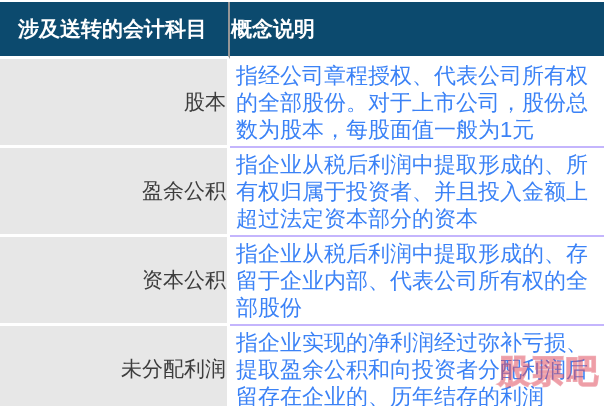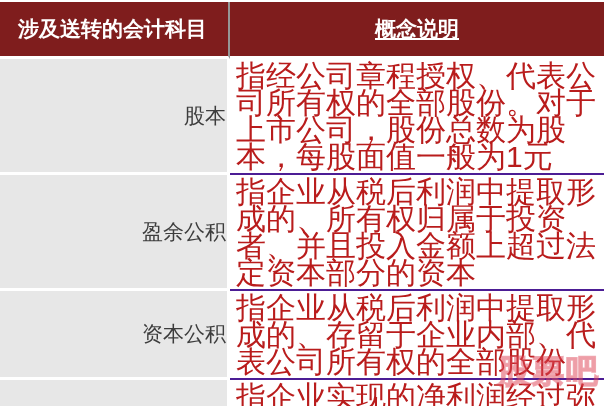--- a/index.html
+++ b/index.html
@@ -20,55 +20,54 @@
   table.concept-table {
     border-collapse: separate;
     border-spacing: 0;
     width: 604px;
     table-layout: fixed;
   }
   col.c-term { width: 230px; }
   col.c-desc { width: 374px; }
 
   thead th {
-    background: #7f1d1d;
+    background: #0c4a6e;
     color: #ffffff;
     font-size: 21px;
     font-weight: bold;
     height: 52px;
     border-bottom: 3px solid #ffffff;
     vertical-align: middle;
   }
   th.h-term {
     text-align: left;
     padding-left: 18px;
     border-right: 2px solid #969696;
   }
   th.h-desc {
-    text-align: center;
-    text-decoration: underline;
+    text-align: left;
   }
 
   td.term-cell {
     background: #e7e7e7;
     text-align: right;
     vertical-align: middle;
     font-size: 21px;
     color: #3d3d3d;
     border-right: 3px solid #ffffff;
     border-bottom: 3px solid #ffffff;
   }
   td.desc-cell {
     background: #ffffff;
-    font-size: 30px;
+    font-size: 22px;
     line-height: 27px;
-    color: #b91c1c;
+    color: #3b82f6;
     vertical-align: middle;
     padding: 3px 8px 3px 6px;
-    border-bottom: 2px solid #4c1d95;
+    border-bottom: 2px solid #c4b5fd;
     letter-spacing: 0;
   }
   tbody tr { height: 86px; }
 
   .watermark {
     position: absolute;
     right: 4px;
     bottom: 12px;
     font-size: 32px;
     font-weight: bold;

